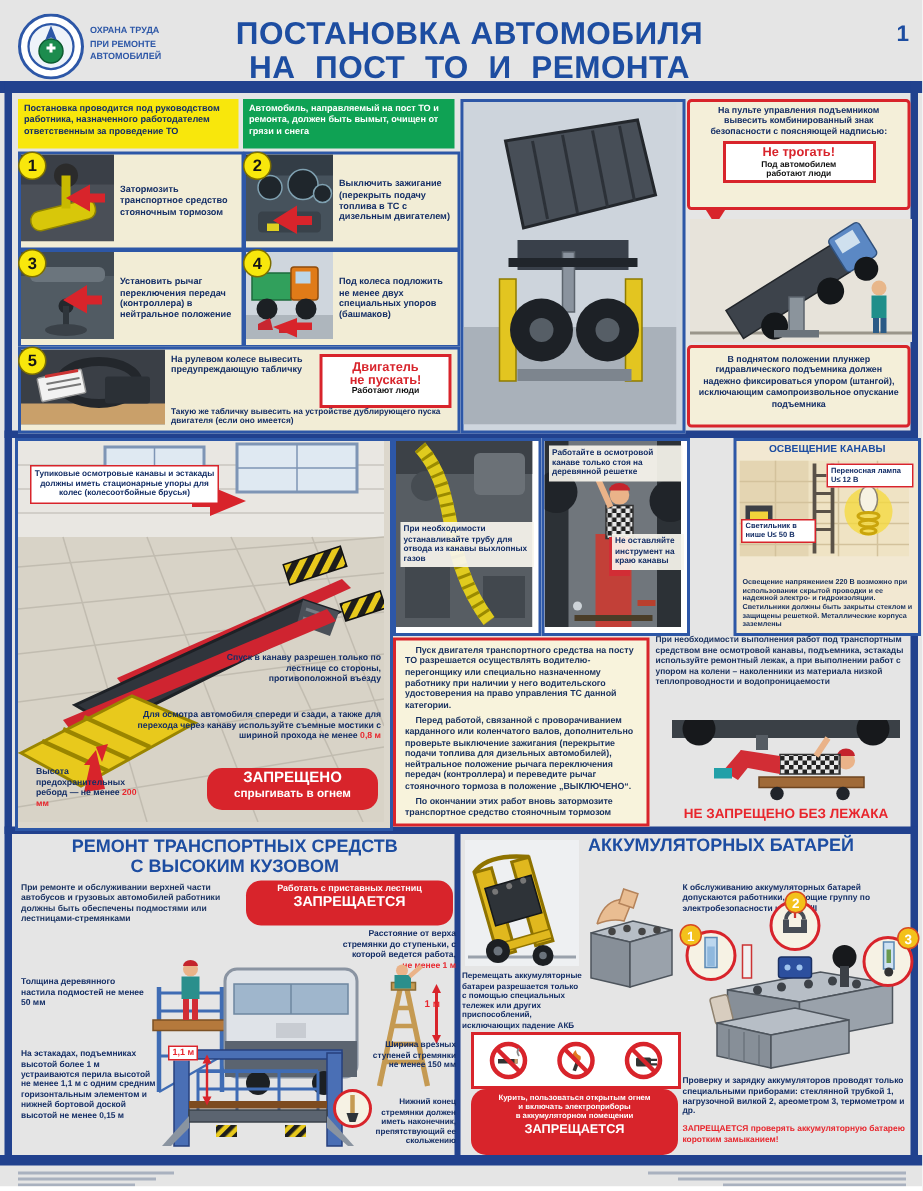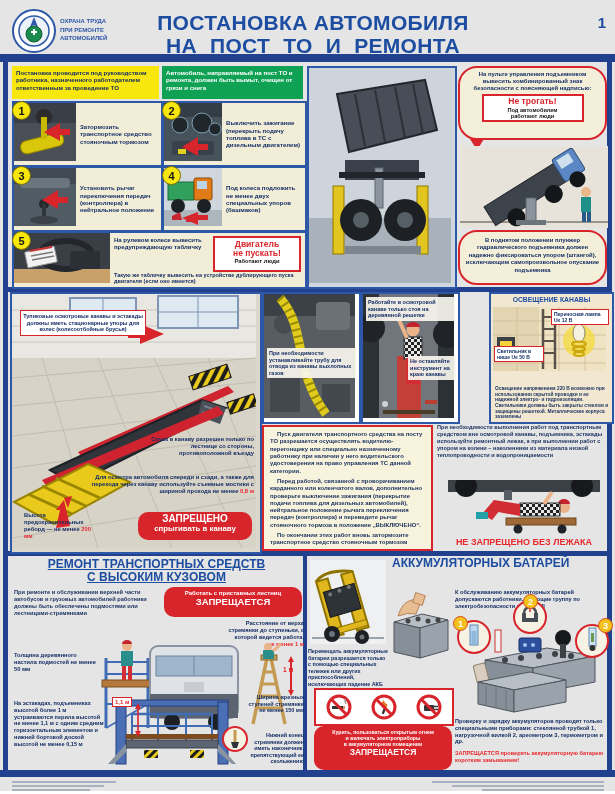--- a/index.html
+++ b/index.html
@@ -12,21 +12,21 @@
   .hl{color:#e8262d;}
   .hdr-title{color:#1d4da1;font-weight:bold;font-size:21px;text-align:center;line-height:1.1;letter-spacing:.3px;}
   .sec-title{color:#1d4da1;font-weight:bold;font-size:12px;line-height:1.1;text-align:center;}
   .step{position:absolute;display:flex;border:2px solid #2d57a7;background:#f2edd6;}
   .step .pic{position:relative;flex:0 0 auto;}
   .step .pic svg{display:block;}
   .step .txt{flex:1;display:flex;align-items:center;padding:2px 4px;font-size:6.1px;}
   .badge{position:absolute;left:-2px;top:-2px;width:17px;height:17px;border-radius:50%;
          background:#f8e70c;border:1px solid #7c6e00;display:flex;align-items:center;justify-content:center;
          font-weight:bold;font-size:11px;color:#151515;z-index:3;}
-  .creamnote{background:#f4efd9;border:2px solid #d8242b;border-radius:19px;color:#142e66;
+  .creamnote{background:#f4efd9;border:2px solid #d8242b;border-radius:3px;color:#142e66;
              font-weight:bold;text-align:center;}
   .panel{position:absolute;border:2px solid #2d57a7;background:#fff;overflow:hidden;}
   .ban{background:#d8242b;color:#fff;font-weight:bold;text-align:center;border-radius:10px;}
   .cap{position:absolute;background:rgba(248,246,238,.92);color:#142e66;font-weight:bold;
        font-size:5.5px;line-height:1.2;padding:2px;}
   .whitebox{background:#fff;border:1.5px solid #d8242b;}
   .ftr{position:absolute;background:#a9b1bf;height:2px;}
   .callout-circle{position:absolute;width:30px;height:30px;border-radius:50%;background:#f6f2e4;
                   border:2px solid #d8242b;z-index:2;}
   .cbadge{position:absolute;width:13px;height:13px;border-radius:50%;background:#f3c11b;border:1.5px solid #d84b20;
@@ -265,21 +265,21 @@
     <div class="abs tb" style="right:6px;top:180px;width:168px;font-size:5.8px;text-align:right;">
       <span>Для осмотра автомобиля спереди и сзади, а также для перехода через канаву используйте съемные мостики с шириной прохода не менее</span>
       <span class="hl">0,8 м</span>
     </div>
     <div class="abs tb" style="left:12px;top:218px;width:74px;font-size:5.8px;">
       <span>Высота предохранительных реборд — не менее</span>
       <span class="hl">200 мм</span>
     </div>
     <div class="abs ban" style="left:126px;top:218px;width:114px;height:28px;padding-top:2px;box-sizing:border-box;">
       <div style="font-size:10px;line-height:1.05;">ЗАПРЕЩЕНО</div>
-      <div style="font-size:7.8px;line-height:1.1;">спрыгивать в канаву</div>
+      <div style="font-size:7.8px;line-height:1.1;">спрыгивать в огнем</div>
     </div>
   </div>
 
   <div class="panel" style="left:262px;top:292px;width:95px;height:128px;">
     <svg width="91" height="124" viewBox="0 0 91 124">
       <rect width="91" height="124" fill="#575d63"></rect>
       <rect x="0" y="0" width="91" height="22" fill="#3c4147"></rect>
       <rect x="52" y="8" width="34" height="28" rx="4" fill="#6b7177"></rect>
       <circle cx="20" cy="30" r="10" fill="#464c52"></circle>
         <rect x="6" y="84" width="30" height="34" fill="#42484e"></rect>
@@ -377,21 +377,21 @@
     <line x1="96" y1="24" x2="104" y2="12" stroke="#eab389" stroke-width="4"></line>
     <polygon points="72,24 46,20 40,30 72,36" fill="#d22d35"></polygon>
     <polygon points="46,20 34,34 44,40 52,30" fill="#d22d35"></polygon>
     <rect x="28" y="32" width="12" height="7" fill="#22a0a8"></rect>
     <rect x="58" y="38" width="70" height="7" fill="#a06a38" stroke="#6e4520"></rect>
     <circle cx="70" cy="49" r="4.5" fill="#20242a"></circle>
       <circle cx="114" cy="49" r="4.5" fill="#20242a"></circle>
   </svg>
   <div class="abs" style="left:437px;top:537px;width:174px;text-align:center;font-size:9px;font-weight:bold;color:#e8262d;">НЕ ЗАПРЕЩЕНО БЕЗ ЛЕЖАКА</div>
 
-  <div class="abs sec-title" style="left:10px;top:558px;width:293px;text-decoration:underline;">
+  <div class="abs sec-title" style="left:10px;top:558px;width:293px;">
     <div>РЕМОНТ ТРАНСПОРТНЫХ СРЕДСТВ</div>
     <div>С ВЫСОКИМ КУЗОВОМ</div>
   </div>
   <div class="abs tn" style="left:14px;top:589px;width:146px;font-size:5.7px;color:#17305f;">При ремонте и обслуживании верхней части автобусов и грузовых автомобилей работники должны быть обеспечены подмостями или лестницами-стремянками</div>
   <div class="abs ban" style="left:164px;top:587px;width:138px;height:30px;padding-top:3px;box-sizing:border-box;">
     <div style="font-size:6px;">Работать с приставных лестниц</div>
     <div style="font-size:9.5px;">ЗАПРЕЩАЕТСЯ</div>
   </div>
   <div class="abs tb" style="left:228px;top:620px;width:76px;font-size:5.7px;text-align:right;">
     <span>Расстояние от верха стремянки до ступеньки, с которой  ведется работа,</span>

